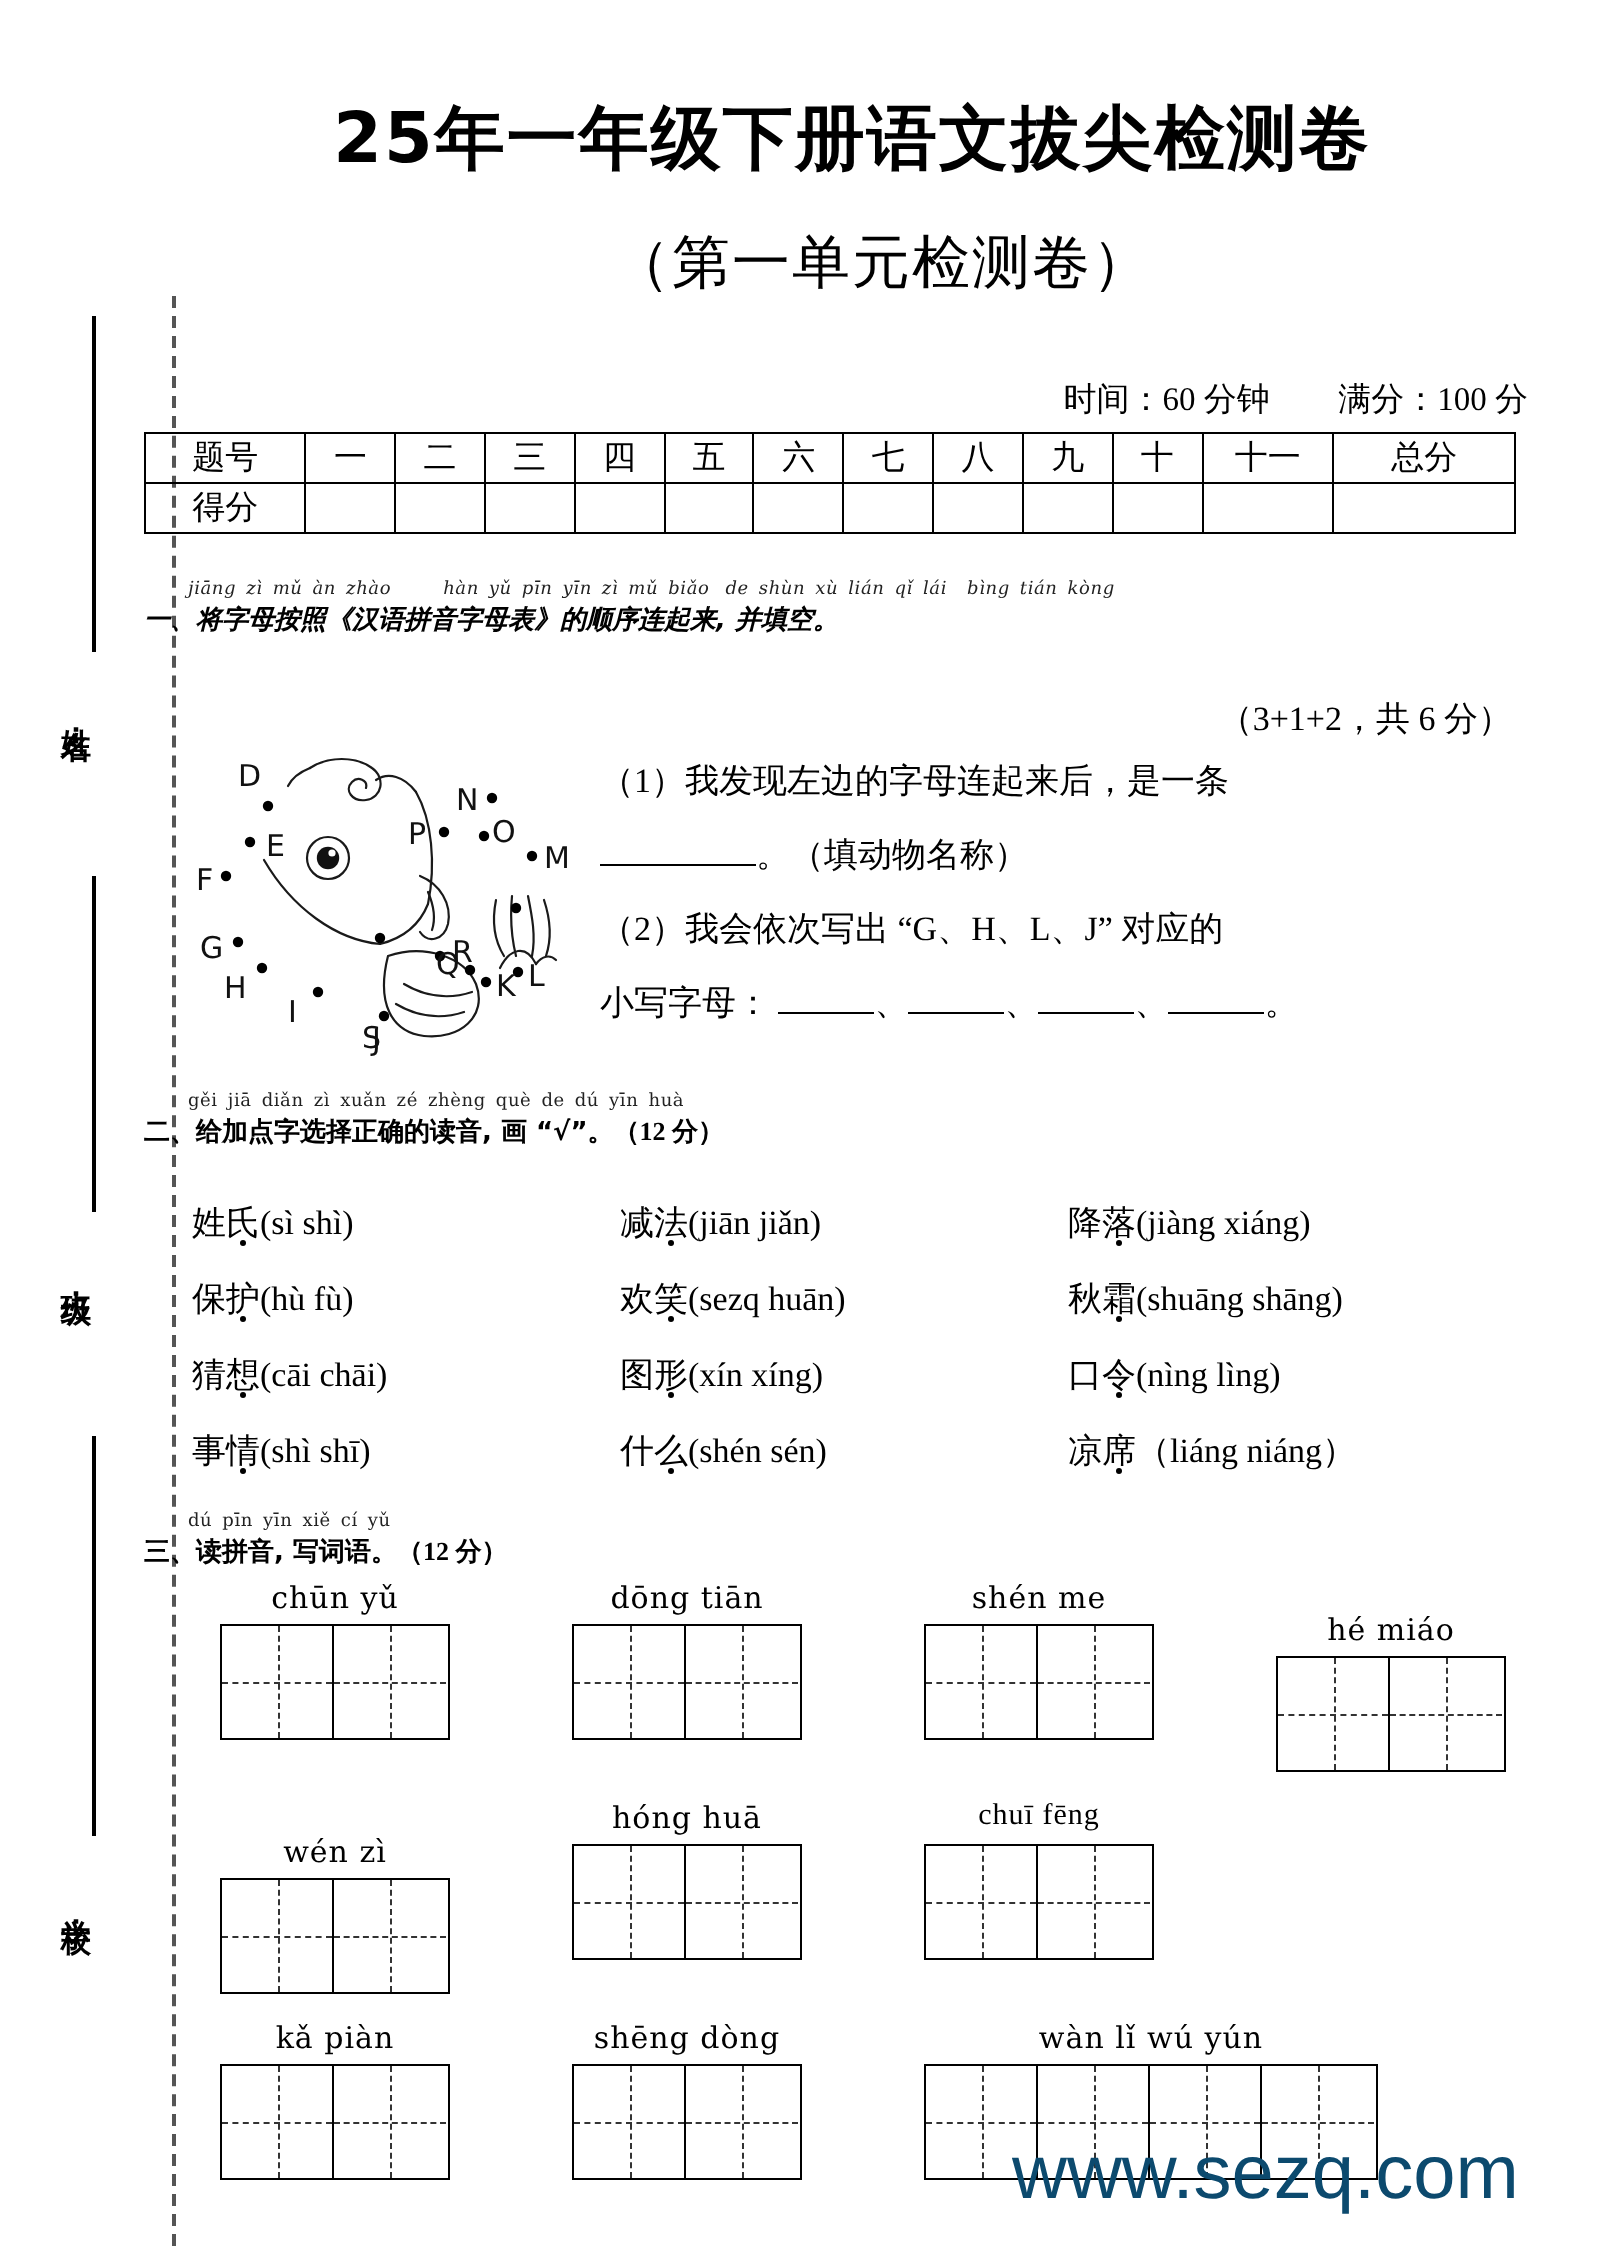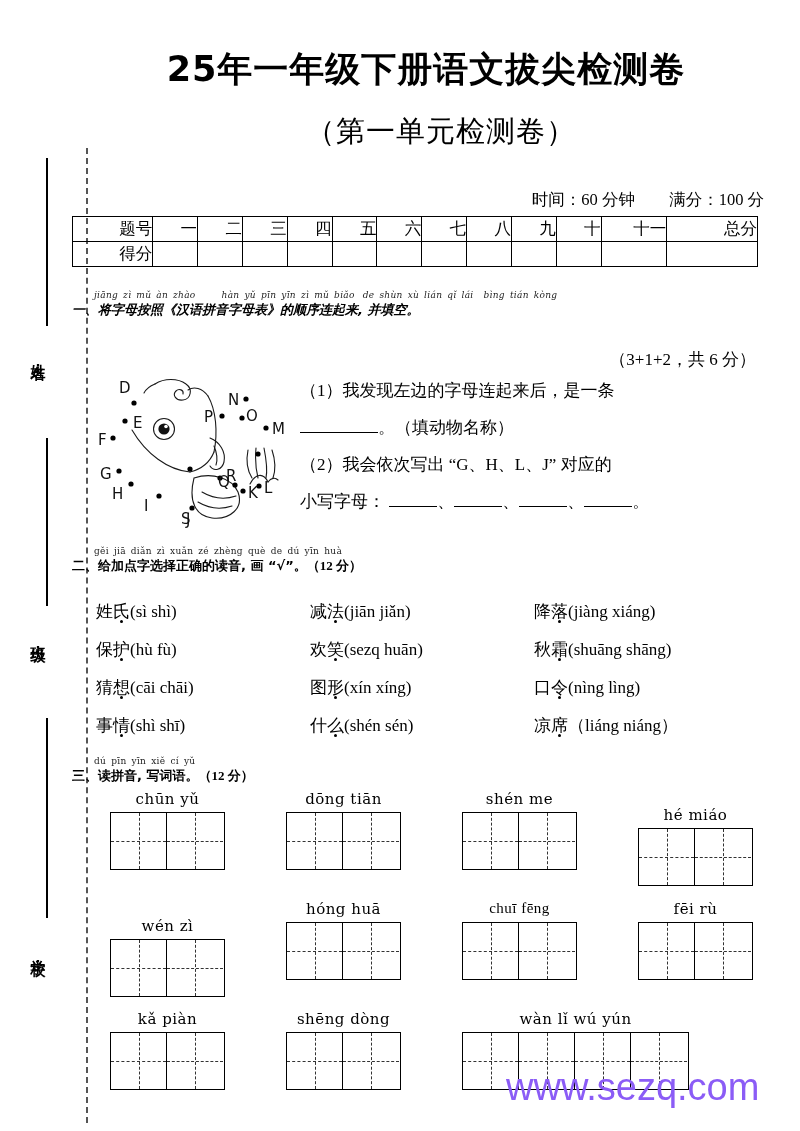--- a/index.html
+++ b/index.html
@@ -83,21 +83,21 @@
   
   .score-table {
     position: absolute;
     left: -24px; top: 216px;
     border-collapse: collapse;
     width: 686px;
   }
   .score-table td {
     border: 1.4px solid #000;
     height: 24px;
-    text-align: right;
+    text-align: center;
     vertical-align: middle;
     font-size: 16.5px;
     font-family: "Liberation Serif", serif;
     padding: 0;
   }
   .score-table td.hd { width: 76px; }
   .score-table td.num { width: 42px; }
   .score-table td.wide { width: 62px; }
   .score-table td.total { width: 86px; }
 
@@ -226,21 +226,21 @@
     content: "";
     position: absolute;
     top: 50%; left: 0; right: 0;
     border-top: 1.3px dashed #333;
   }
 
   .watermark {
     position: absolute;
     left: 410px; top: 1066px;
     font-size: 38px;
-    color: #8b5cf6;
+    color: #0c4a6e;
     font-family: "Liberation Sans", sans-serif;
     letter-spacing: 0px;
     pointer-events: none;
   }
 </style>
 </head>
 <body>
 
 <div class="margin-strip">
   <div class="dash-line"></div>
@@ -474,27 +474,20 @@
             <div class="cell"></div>
           </div>
         </div>
         <div class="q3-group" style="left: 366px; top: 0px;">
           <div class="q3-py" style="width: 115px; font-family: Liberation Serif, serif;">chuī  fēng</div>
           <div class="tzg">
             <div class="cell"></div>
             <div class="cell"></div>
           </div>
         </div>
-        <div class="q3-group" style="left: 542px; top: 0px;">
-          <div class="q3-py" style="width: 115px;">fēi     rù</div>
-          <div class="tzg">
-            <div class="cell"></div>
-            <div class="cell"></div>
-          </div>
-        </div>
       </div>
       <div class="q3-row">
         <div class="q3-group" style="left: 14px; top: 0px;">
           <div class="q3-py" style="width: 115px;">kǎ    piàn</div>
           <div class="tzg">
             <div class="cell"></div>
             <div class="cell"></div>
           </div>
         </div>
         <div class="q3-group" style="left: 190px; top: 0px;">

